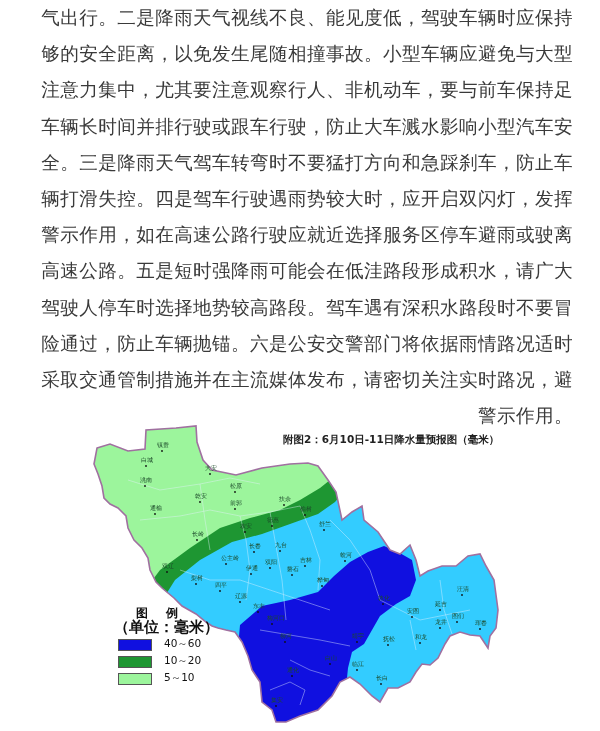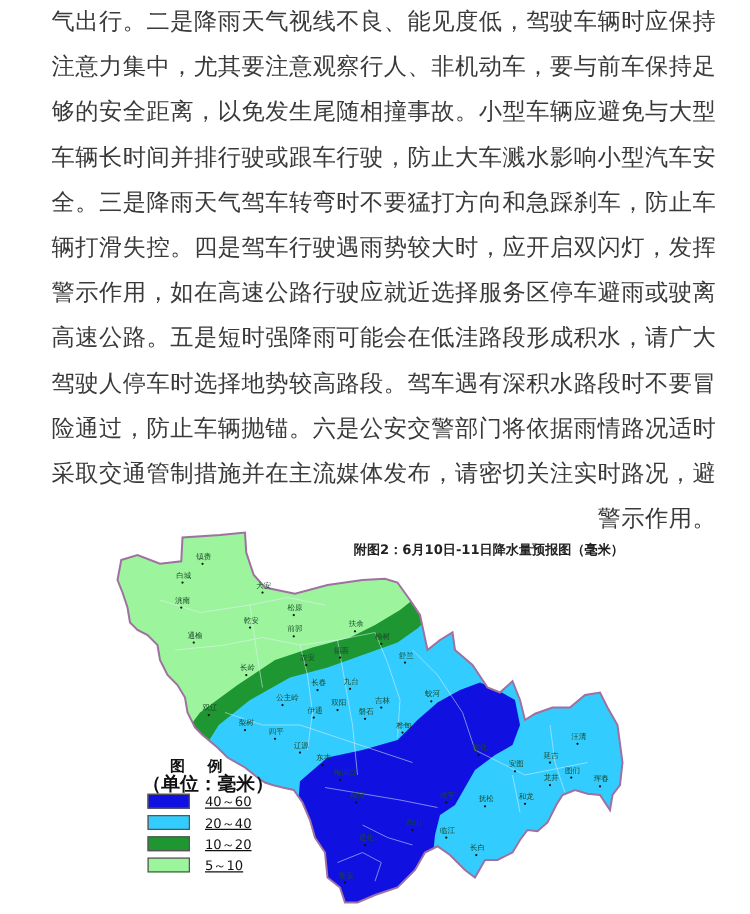--- a/index.html
+++ b/index.html
@@ -18,33 +18,33 @@
       font-family: "DejaVu Sans", "Liberation Sans", sans-serif;
       font-size: 10.5px; font-weight: bold; color: #222;
       white-space: nowrap;
     }
     .legend {
       position: absolute; left: 118px; top: 186px; width: 140px;
       font-family: "DejaVu Sans", "Liberation Sans", sans-serif; color: #111;
     }
     .legend-title { font-size: 12px; font-weight: bold; letter-spacing: 18px; padding-left: 18px; line-height: 14px; }
     .legend-unit { font-size: 15px; font-weight: bold; line-height: 14px; margin-left: -4px; }
-    .legend-row { display: flex; align-items: flex-start; height: 16.5px; margin-top: 0.5px; text-decoration: underline; }
+    .legend-row { display: flex; align-items: flex-end; height: 16.5px; margin-top: 0.5px; }
     .legend-swatch { width: 34px; height: 12px; border: 1px solid #555; box-sizing: border-box; margin-left: 0; }
     .legend-label { font-size: 10.5px; margin-left: 12px; }
     .city { font-family: "DejaVu Sans", sans-serif; font-size: 6px; fill: #1c4a2a; }
     .city-dot { fill: #111; }
   </style>
 </head>
 <body>
 
 <div class="article">
   <span class="line">气出行。二是降雨天气视线不良、能见度低，驾驶车辆时应保持</span>
+  <span class="line">够的安全距离，以免发生尾随相撞事故。小型车辆应避免与大型</span>
   <span class="line">注意力集中，尤其要注意观察行人、非机动车，要与前车保持足</span>
-  <span class="line">够的安全距离，以免发生尾随相撞事故。小型车辆应避免与大型</span>
   <span class="line">车辆长时间并排行驶或跟车行驶，防止大车溅水影响小型汽车安</span>
   <span class="line">全。三是降雨天气驾车转弯时不要猛打方向和急踩刹车，防止车</span>
   <span class="line">辆打滑失控。四是驾车行驶遇雨势较大时，应开启双闪灯，发挥</span>
   <span class="line">警示作用，如在高速公路行驶应就近选择服务区停车避雨或驶离</span>
   <span class="line">高速公路。五是短时强降雨可能会在低洼路段形成积水，请广大</span>
   <span class="line">驾驶人停车时选择地势较高路段。驾车遇有深积水路段时不要冒</span>
   <span class="line">险通过，防止车辆抛锚。六是公安交警部门将依据雨情路况适时</span>
   <span class="line">采取交通管制措施并在主流媒体发布，请密切关注实时路况，避</span>
   <span class="line">警示作用。</span>
 </div>
@@ -273,24 +273,20 @@
   <div class="fig-title">附图2：6月10日-11日降水量预报图（毫米）</div>
 
   <div class="legend">
     <div class="legend-title">图例</div>
     <div class="legend-unit">（单位：毫米）</div>
     <div class="legend-row">
       <span class="legend-swatch" style="background: rgb(16, 16, 224);"></span>
       <span class="legend-label">40～60</span>
     </div>
     <div class="legend-row">
-      <span class="legend-swatch" style="background: rgb(51, 204, 255);"></span>
-      <span class="legend-label">20～40</span>
-    </div>
-    <div class="legend-row">
       <span class="legend-swatch" style="background: rgb(30, 150, 50);"></span>
       <span class="legend-label">10～20</span>
     </div>
     <div class="legend-row">
       <span class="legend-swatch" style="background: rgb(156, 245, 156);"></span>
       <span class="legend-label">5～10</span>
     </div>
   </div>
 </div>
 

